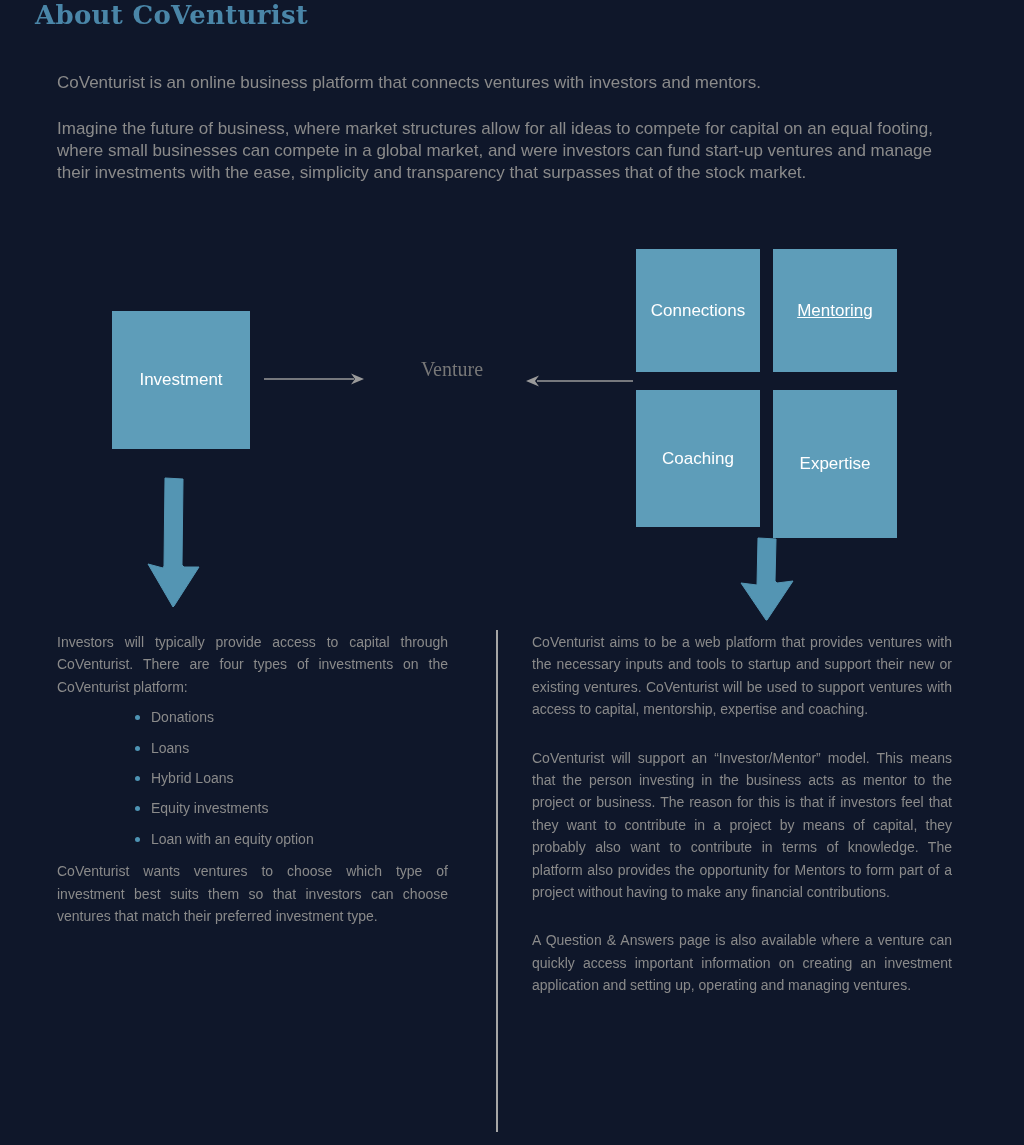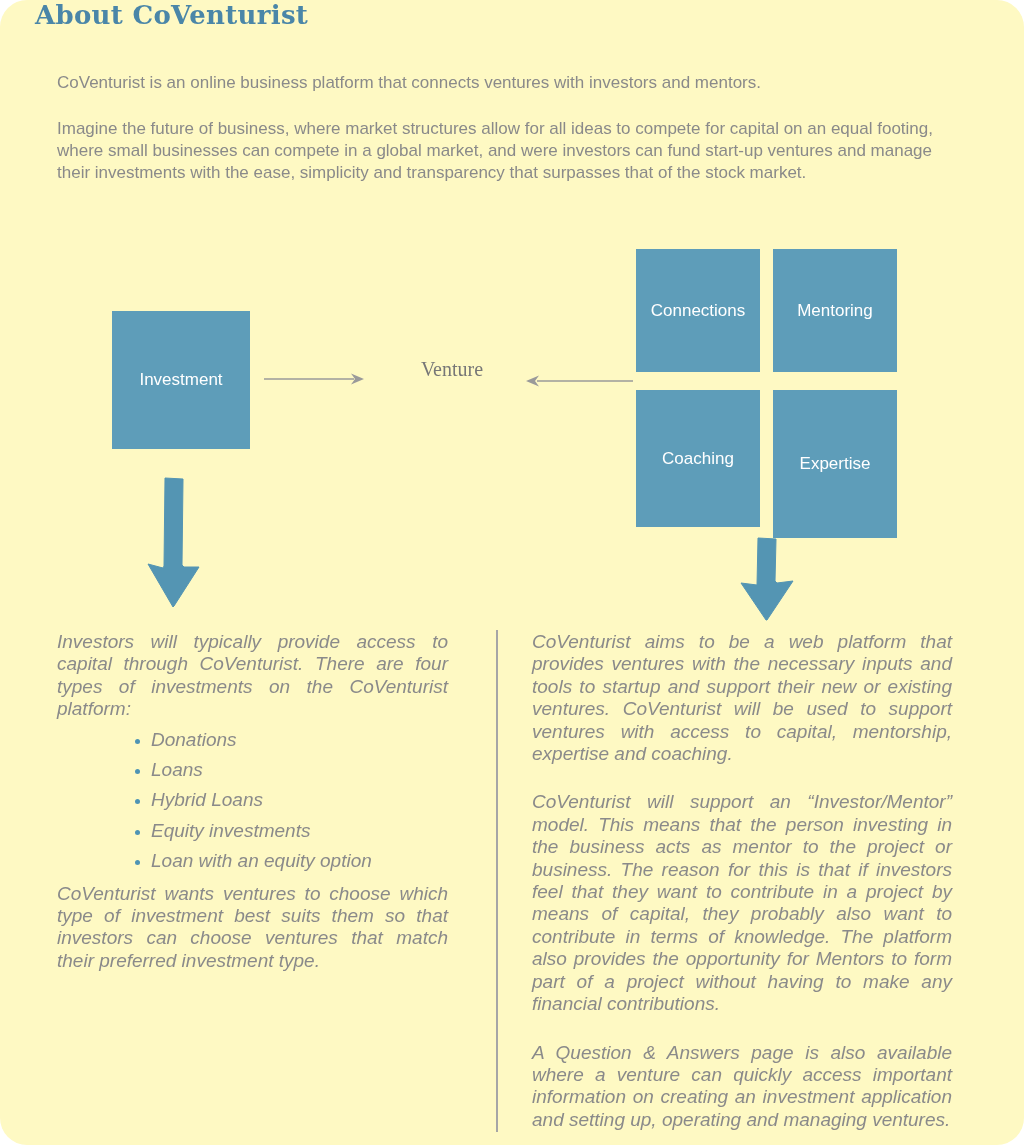--- a/index.html
+++ b/index.html
@@ -1,21 +1,20 @@
 <!DOCTYPE html>
 <html><head>
 <meta charset="utf-8">
 <style>
   html, body { margin:0; padding:0; background:#ffffff; }
   .page {
     position:relative; width:1024px; height:1145px;
-    background:#fef9c3; overflow:hidden;
+    background:#0f172a; overflow:hidden;
     font-family:"Liberation Sans", sans-serif;
     color:#8a8a8a;
-    border-radius:27px;
   }
   .page-title {
     position:absolute; left:35px; top:0px; margin:0;
     font-family:"DejaVu Serif", serif; font-weight:bold;
     font-size:26px; color:#4a86a8; letter-spacing:0.3px;
   }
   .intro {
     position:absolute; left:57px; top:72px; width:896px;
     font-size:17px; line-height:22px;
   }
@@ -23,37 +22,37 @@
   .intro p:last-child { text-align:left; }
 
   
   .tealbox {
     position:absolute; background:#5e9db9; color:#ffffff;
     display:flex; align-items:center; justify-content:center;
     font-size:17px; text-align:center;
   }
   .box-investment  { left:112px; top:311px; width:138px; height:138px; }
   .box-connections { left:636px; top:249px; width:124px; height:123px; }
-  .box-mentoring   { left:773px; top:249px; width:124px; height:123px; }
+  .box-mentoring   { left:773px; top:249px; width:124px; height:123px;text-decoration:underline; }
   .box-coaching    { left:636px; top:390px; width:124px; height:137px; }
   .box-expertise   { left:773px; top:390px; width:124px; height:148px; }
 
   .venture-label {
     position:absolute; left:377px; top:358px; width:150px;
     text-align:center; font-size:20px; color:#777777;
     font-family: Liberation Serif, serif;
   }
   .svg-abs { position:absolute; }
 
   
   .divider {
     position:absolute; left:496px; top:630px;
     width:2px; height:502px; background:#a6a6a6;
   }
-  .col { position:absolute; top:631px; font-size:19px; line-height:22.4px; color:#8a8a8a;font-style:italic; }
+  .col { position:absolute; top:631px; font-size:14px; line-height:22.4px; color:#8a8a8a; }
   .col-left  { left:57px;  width:391px; }
   .col-right { left:532px; width:420px; }
   .col p { margin:0 0 26px 0; text-align:justify; }
   .col p:last-child { margin-bottom:0; }
   .col-left p.list-lead { margin-bottom:8px; }
   .bullet-list {
     margin:0 0 10px 0; padding:0 0 0 86px;
     list-style:disc outside;
   }
   .bullet-list li { margin:8px; line-height:22.4px; color:#8a8a8a; }

